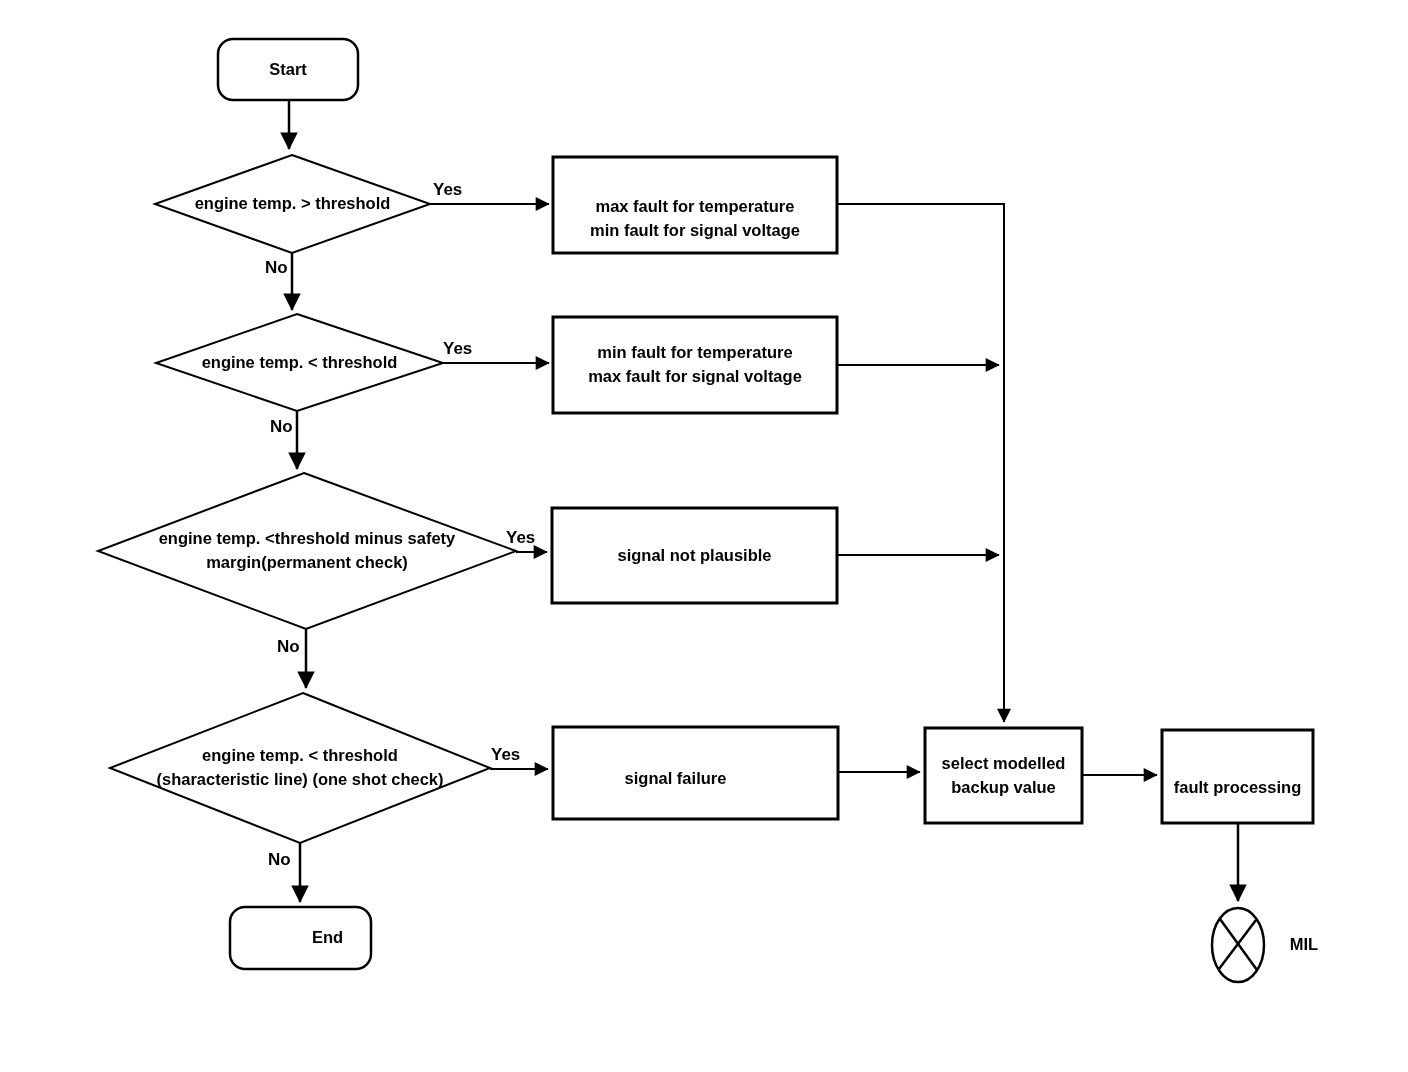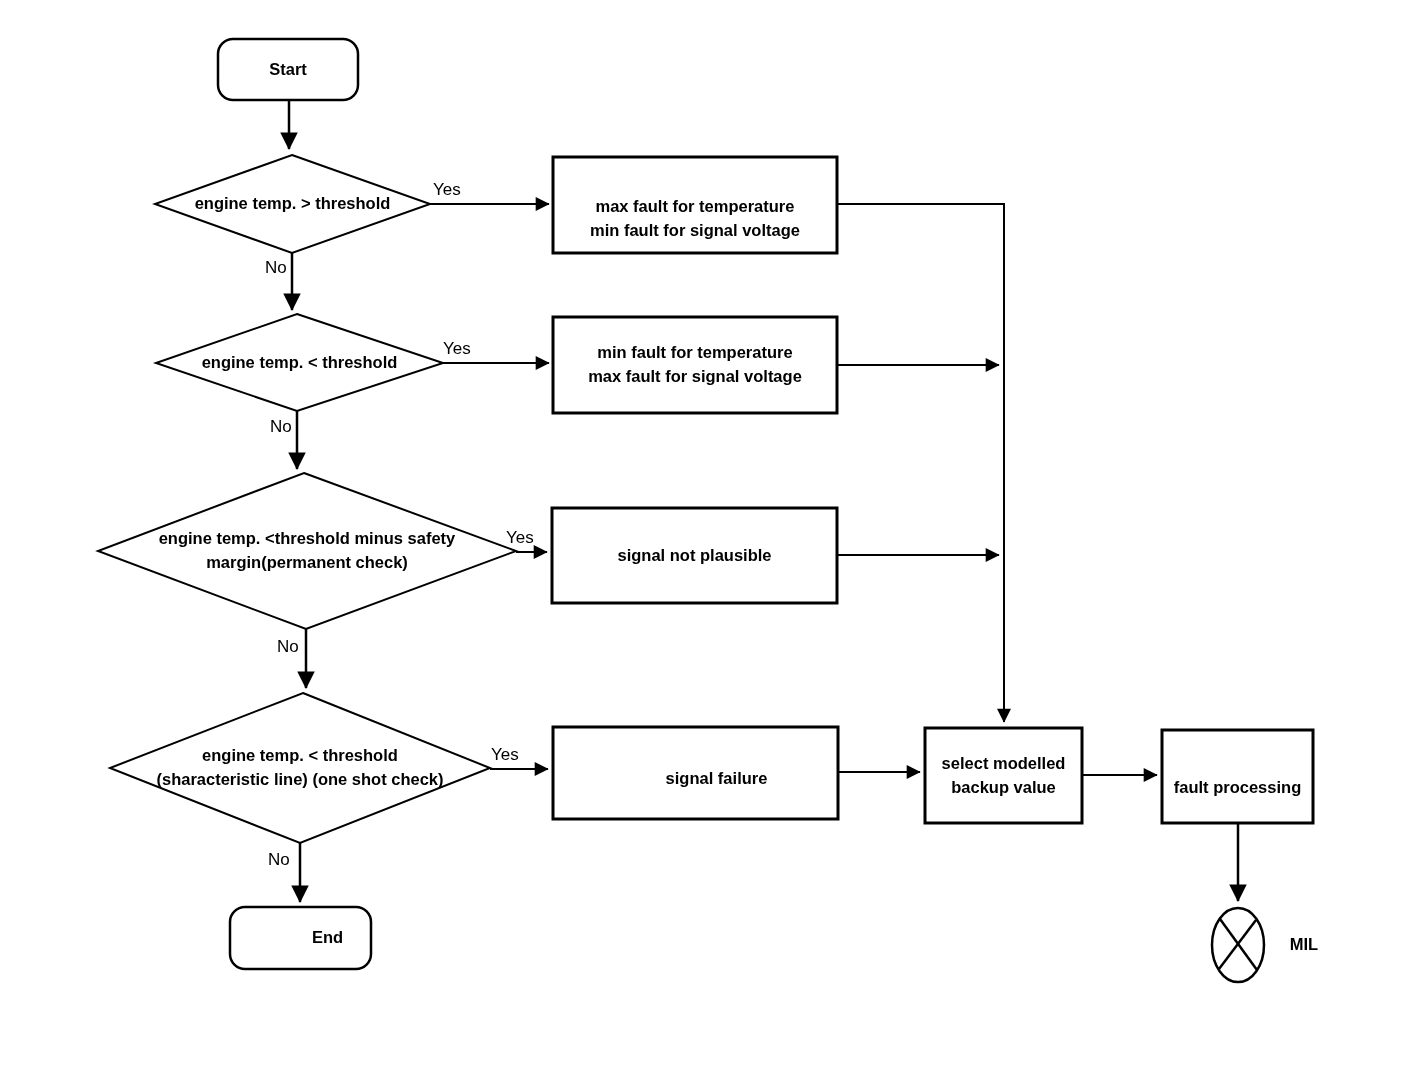--- a/index.html
+++ b/index.html
@@ -29,21 +29,21 @@
     text-align: center;
     font-size: 16.5px;
     font-weight: bold;
     line-height: 1.45;
     white-space: pre-line;
     color: #000000;
   }
   .edge-lbl {
     position: absolute;
     font-size: 17px;
-    font-weight: normal;
+    font-weight: bold;
     color: #000000;
     white-space: nowrap;
     text-align: right;
   }
 </style>
 </head>
 <body>
 
 <div class="canvas">
 
@@ -98,21 +98,21 @@
   <div class="lbl" style="left:553px; top:157px; width:284px; height:124px;">max fault for temperature
 min fault for signal voltage</div>
   <div class="lbl" style="left:156px; top:314px; width:287px; height:97px;">engine temp. &lt; threshold</div>
   <div class="lbl" style="left:553px; top:317px; width:284px; height:96px;">min fault for temperature
 max fault for signal voltage</div>
   <div class="lbl" style="left:98px; top:473px; width:418px; height:156px;">engine temp.  &lt;threshold minus safety
 margin(permanent check)</div>
   <div class="lbl" style="left:552px; top:508px; width:285px; height:95px;">signal not plausible</div>
   <div class="lbl" style="left:110px; top:693px; width:380px; height:150px;">engine temp. &lt; threshold
 (sharacteristic line) (one shot check)</div>
-  <div class="lbl" style="left:574px; top:727px; width:285px; height:104px;">signal failure</div>
+  <div class="lbl" style="left:533px; top:727px; width:285px; height:104px;">signal failure</div>
   <div class="lbl" style="left:925px; top:728px; width:157px; height:95px;">select modelled
 backup value</div>
   <div class="lbl" style="left:1162px; top:730px; width:151px; height:116px;">fault processing</div>
   <div class="lbl" style="left:230px; top:907px; width:141px; height:62px;margin-left:27px;">End</div>
   <div class="lbl" style="left:1274px; top:930px; width:60px; height:30px;">MIL</div>
 
   <div class="edge-lbl" style="left:433px; top:180px;">Yes</div>
   <div class="edge-lbl" style="left:265px; top:258px;">No</div>
   <div class="edge-lbl" style="left:443px; top:339px;">Yes</div>
   <div class="edge-lbl" style="left:270px; top:417px;">No</div>

